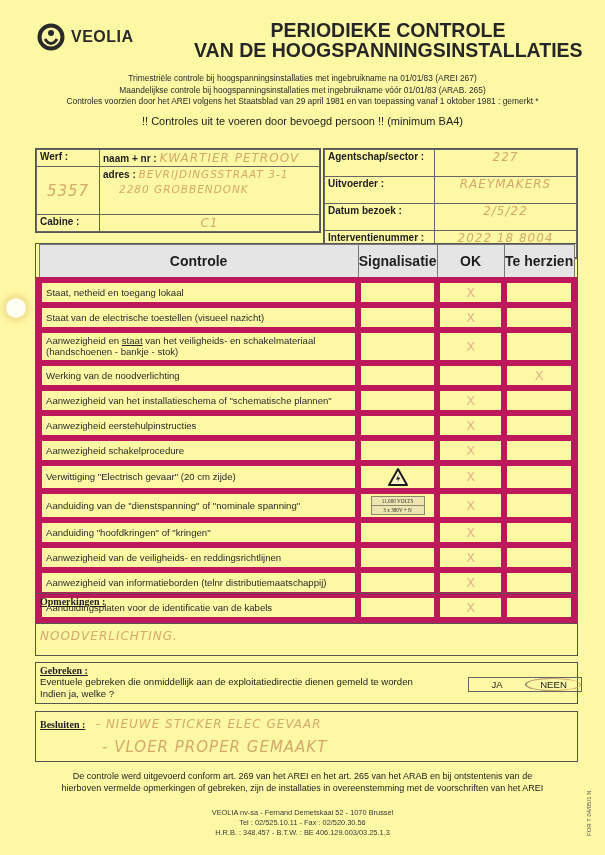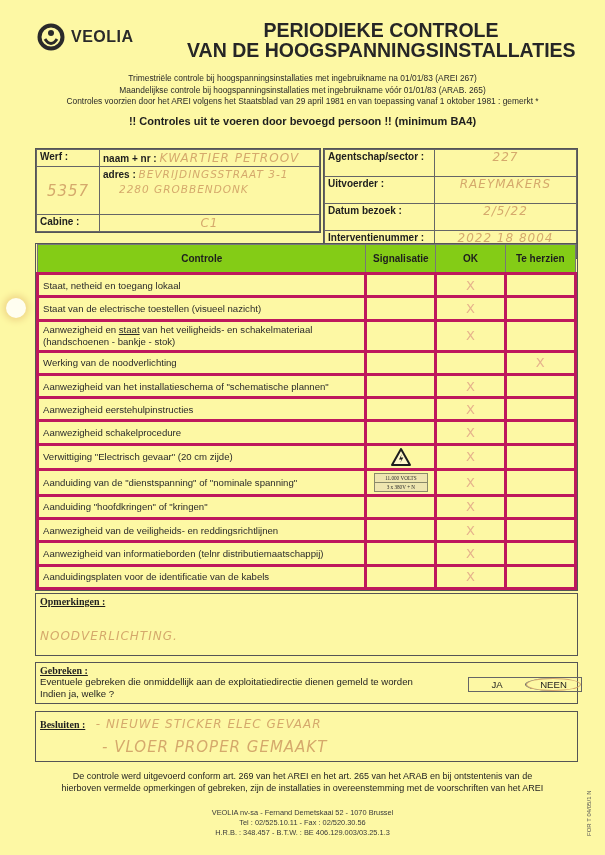--- a/index.html
+++ b/index.html
@@ -11,43 +11,43 @@
     position: relative;
   }
   .punch {
     position: absolute; width: 20px; height: 20px; border-radius: 50%;
     background: #fffef0; box-shadow: 0 0 6px 3px #f0d98a;
     left: 6px;
   }
   .logo { position: absolute; left: 36px; top: 22px; display: flex; align-items: center; }
   .logo-mark { width: 30px; height: 30px; }
   .logo-text { font-size: 16px; font-weight: bold; letter-spacing: 0.5px; margin-left: 5px; color: #2a2a2a; }
-  .title { position: absolute; left: 181px; top: 20px; width: 400px; text-align: center;
+  .title { position: absolute; left: 188px; top: 20px; width: 400px; text-align: center;
     font-size: 19.5px; font-weight: bold; line-height: 20px; color: #262626; }
   .title .l2 { display: block; text-align: left; padding-left: 6px; }
   .subtitle { position: absolute; left: 0; top: 73px; width: 605px; text-align: center;
     font-size: 8.4px; line-height: 11.5px; color: #2a2a2a; }
   .warning { position: absolute; left: 0; top: 115px; width: 605px; text-align: center;
-    font-size: 11px; font-weight: bold; color: #1e1e1e; }
+    font-size: 11px; font-weight: normal; color: #1e1e1e; }
   .hand { font-family: "DejaVu Sans", sans-serif; color: #d5a96c; font-weight: normal; letter-spacing: 1px; font-style: italic; }
   .hand-lg { font-size: 15px; }
   .hand-md { font-size: 12px; }
   .hand-sm { font-size: 10.5px; }
 
   .info-left { position: absolute; left: 35px; top: 148px; width: 286px; border: 1px solid #555; }
   .info-left table, .info-right table, .ctl table { border-collapse: collapse; width: 100%; }
   .info-left td, .info-right td { border: 1px solid #666; font-size: 10px; font-weight: bold; vertical-align: top; padding: 1px 3px; }
   .info-right { position: absolute; left: 323px; top: 148px; width: 255px; border: 1px solid #555; }
   .info-right td { height: 27px; padding: 1px 3px; line-height: 12px; margin-left: 20px; }
   .info-right td.lbl { width: 110px; }
   .info-right td.val { text-align: center; }
 
   .ctl { position: absolute; left: 35px; top: 243px; width: 543px; border: 1px solid #555; }
-  .ctl th { background: #84cc16; font-size: 10px; font-weight: bold; border: 1px solid #777; height: 29px; }
-  .ctl td { border: 3px solid #be185d; font-size: 9.6px; height: 23.3px; padding: 2px 4px; color: #2b2b2b; }
+  .ctl th { background: #e5e5e5; font-size: 14px; font-weight: bold; border: 1px solid #777; height: 35px; }
+  .ctl td { border: 6px solid #be185d; font-size: 9.6px; height: 23.3px; padding: 2px 4px; color: #2b2b2b; }
   .ctl td.mark { text-align: center; }
   .ctl td.tall { height: 31px; line-height: 11.5px; }
   .x { font-family: "DejaVu Sans", sans-serif; color: #e6b38c; font-size: 13px; }
   .c1 { width: 332px; } .c2 { width: 70px; } .c3 { width: 70px; } .c4 { width: 71px; }
   .tri { display: inline-block; vertical-align: middle; }
   .volt { display: inline-block; border: 1px solid #8a8a6a; background: #eee6b0; font-family: "Liberation Serif", serif; font-size: 5.2px; line-height: 6px; width: 54px; text-align: center; }
   .volt span { display: block; border-bottom: 1px solid #8a8a6a; padding: 1px 0; }
   .volt span:last-child { border-bottom: none; }
 
   .box { position: absolute; left: 35px; width: 543px; border: 1px solid #555; padding: 2px 4px; }

